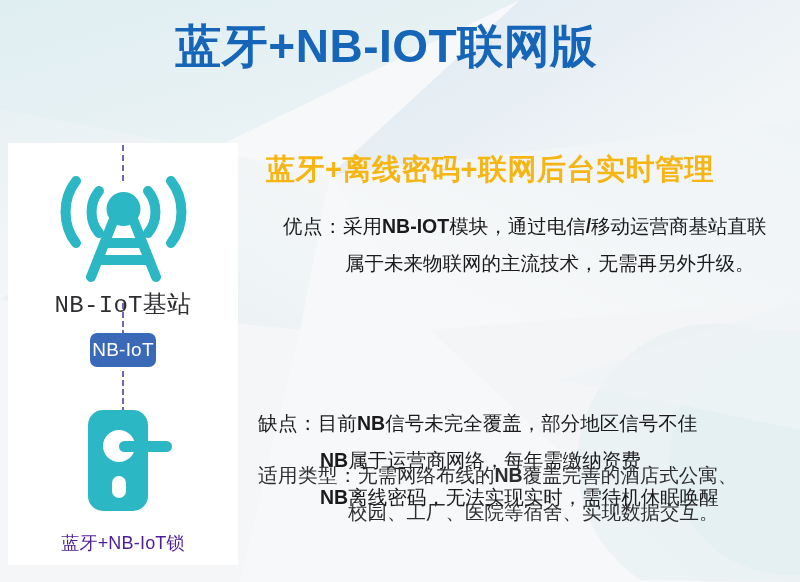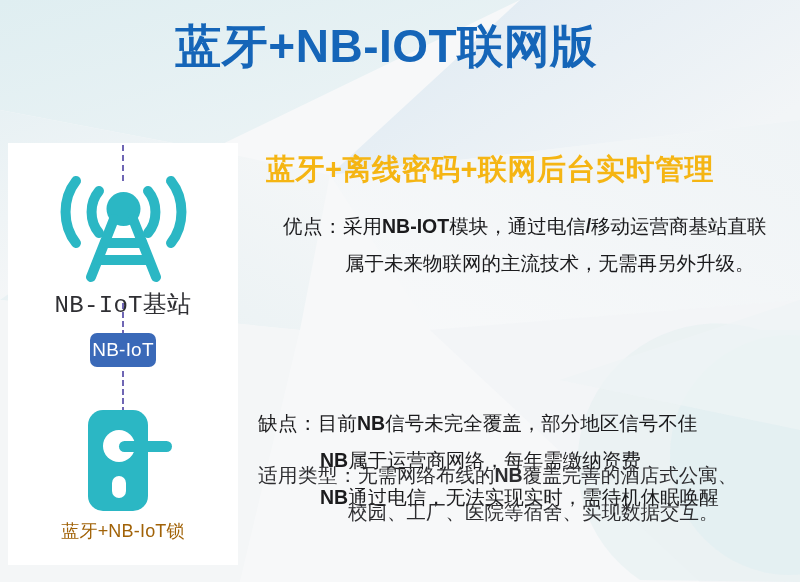--- a/index.html
+++ b/index.html
@@ -113,26 +113,26 @@
   .lock-wrap {
     position: absolute;
     left: 78px;
     top: 265px;
     width: 88px;
     height: 105px;
   }
   .lock-label {
     position: absolute;
     left: 0;
-    top: 376px;
+    top: 388px;
     width: 230px;
     text-align: center;
     font-family: "Liberation Sans", "DejaVu Sans", sans-serif;
     font-size: 18px;
-    color: #a16207;
+    color: #4c1d95;
     letter-spacing: 0.2px;
   }
 
   
   .subtitle {
     position: absolute;
     left: 266px;
     top: 150px;
     width: 520px;
     font-size: 29px;
@@ -269,21 +269,21 @@
   </div>
 
   <div class="block dis">
     <div class="row">
       <span class="lbl">缺点：</span><span>目前</span><span class="lat">NB</span><span>信号未完全覆盖，部分地区信号不佳</span>
     </div>
     <div class="row indent">
       <span class="lat">NB</span><span>属于运营商网络，每年需缴纳资费</span>
     </div>
     <div class="row indent">
-      <span class="lat">NB</span><span>通过电信，无法实现实时，需待机休眠唤醒</span>
+      <span class="lat">NB</span><span>离线密码，无法实现实时，需待机休眠唤醒</span>
     </div>
   </div>
 
   <div class="block scene">
     <div class="row">
       <span class="lbl">适用类型：</span><span>无需网络布线的</span><span class="lat">NB</span><span>覆盖完善的酒店式公寓、</span>
     </div>
     <div class="row indent-wide">校园、工厂、医院等宿舍、实现数据交互。</div>
   </div>
 

